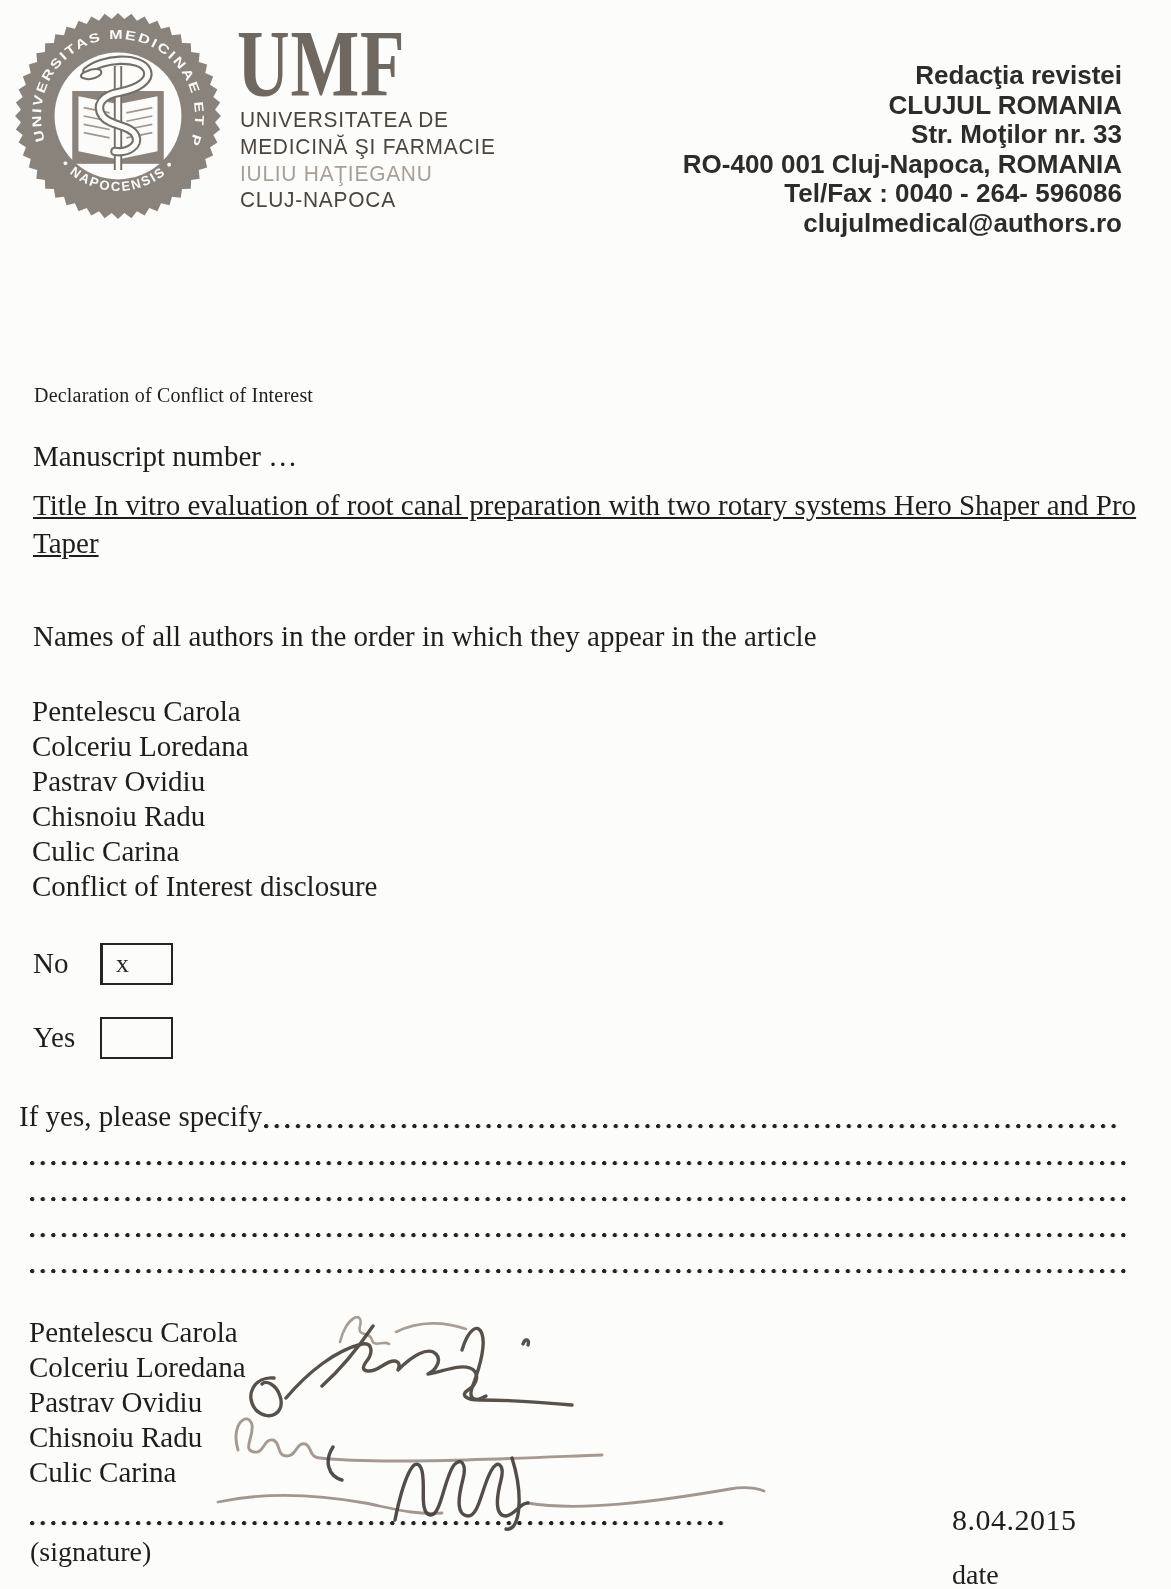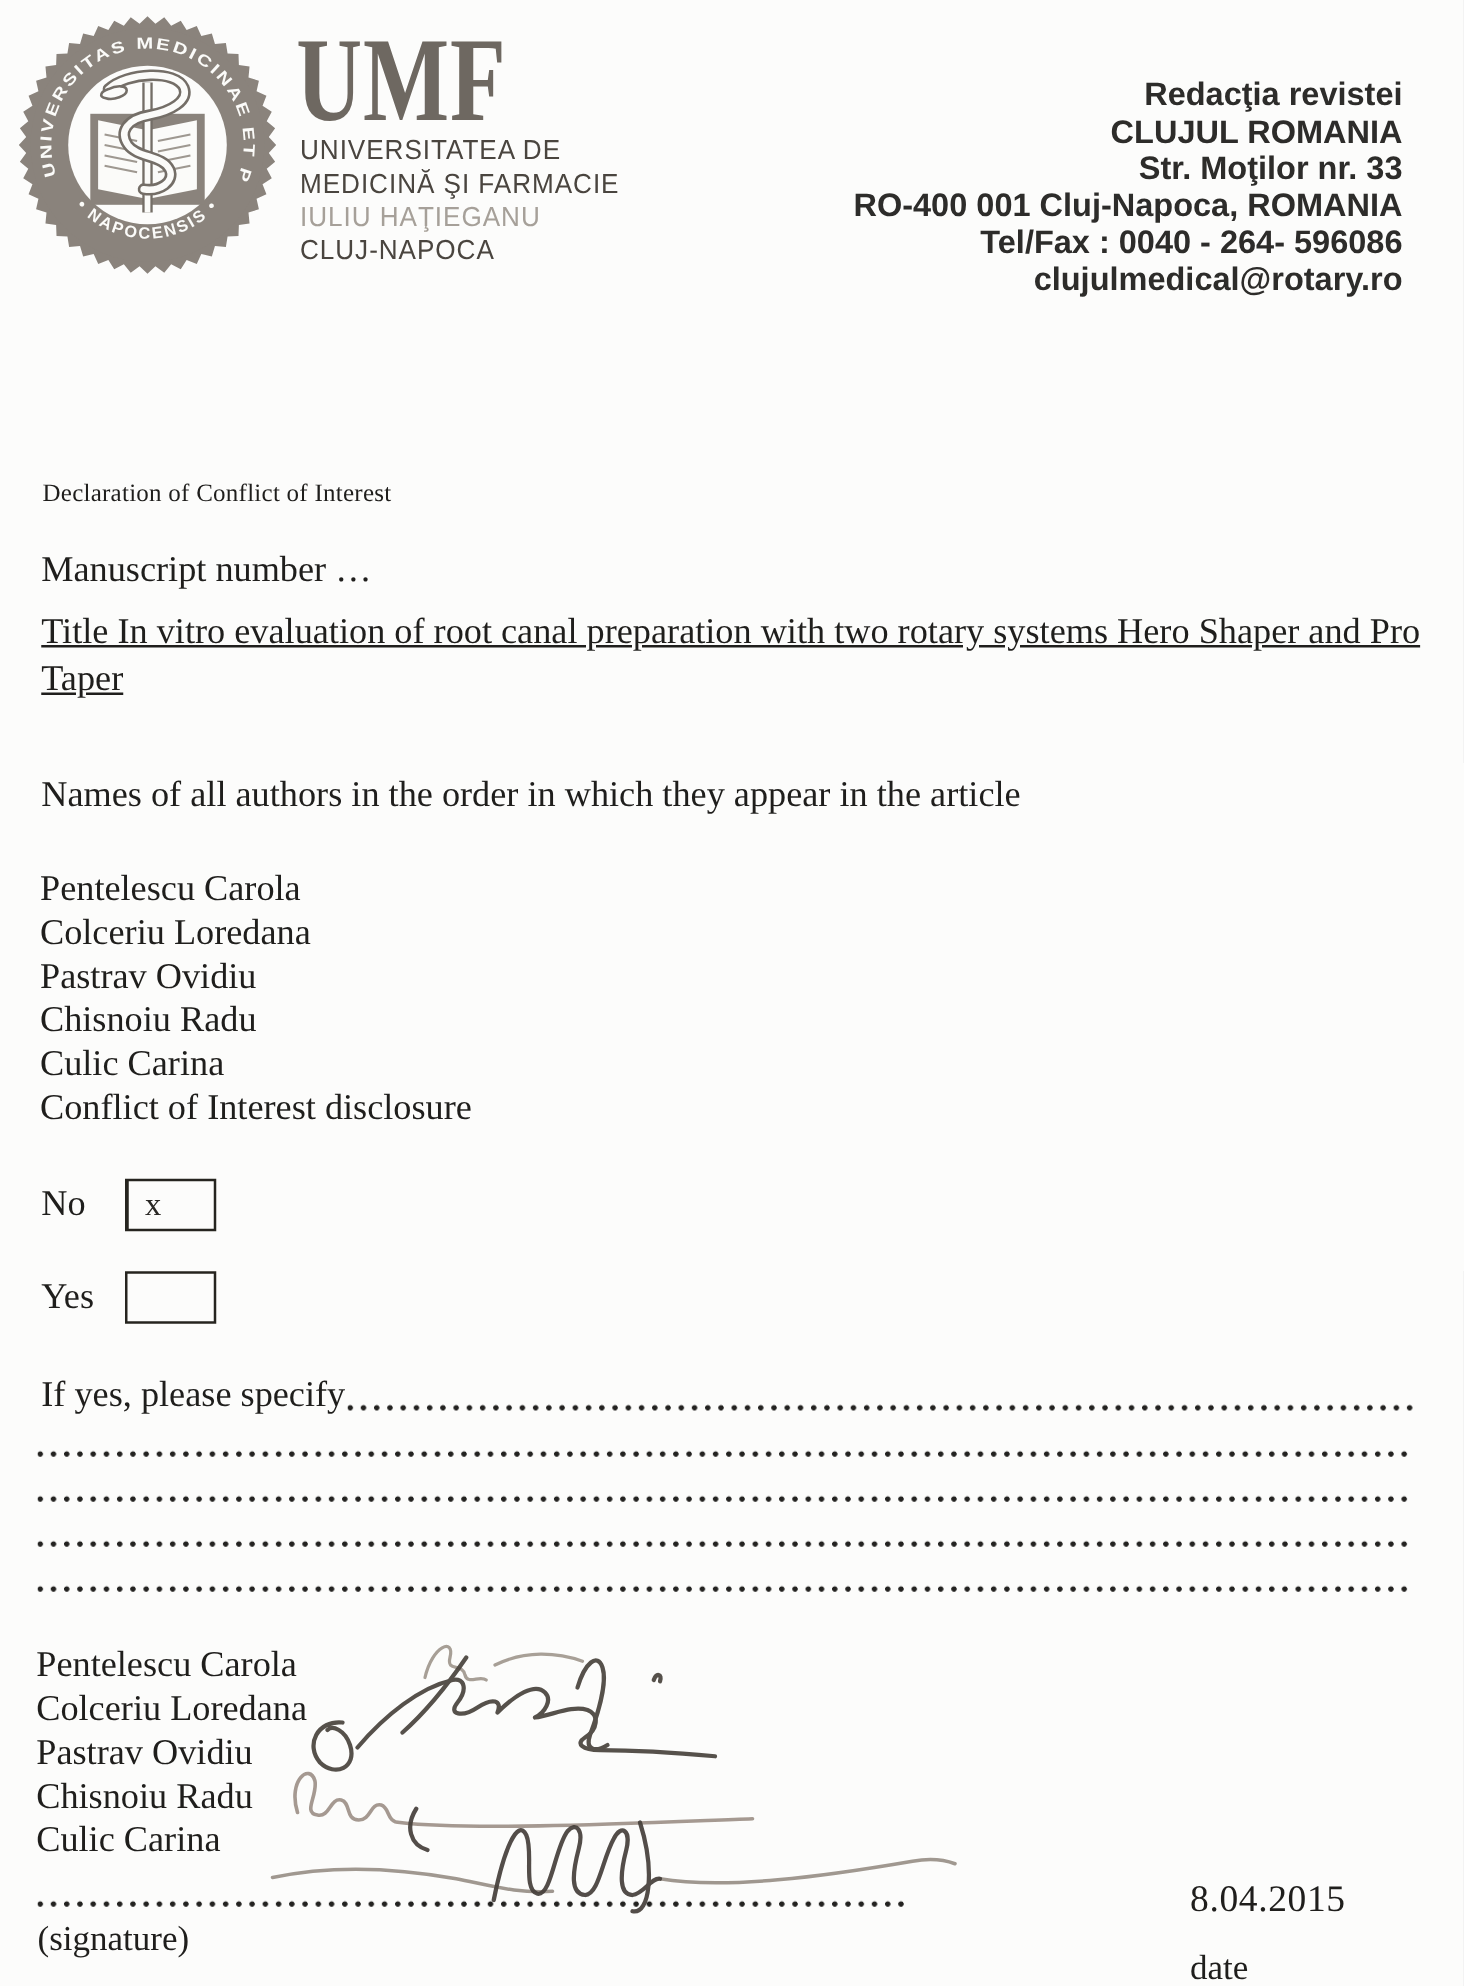--- a/index.html
+++ b/index.html
@@ -63,21 +63,21 @@
   #yes-label { top:1021px; }
   #yes-box   { top:1017px; }
   
   .dots {
     height:8px;
     background-image: radial-gradient(circle at 2.2px 4.2px, #232220 1.9px, rgba(0,0,0,0) 2.4px);
     background-size: 10.6px 8px;
     background-repeat: repeat-x;
   }
   #specify-row {
-    position:absolute; left:33px; top:1100px; width:1098px;
+    position:absolute; left:19px; top:1100px; width:1098px;
     display:flex; align-items:flex-end;
   }
   #specify-row .dots { flex:1; margin-left:2px; margin-bottom:3px; }
   .dotline { position:absolute; left:30px; width:1101px; }
   #dotline-1 { top:1159px; }
   #dotline-2 { top:1195px; }
   #dotline-3 { top:1231px; }
   #dotline-4 { top:1267px; }
   #signature-dotline { position:absolute; left:30px; top:1519px; width:694px; }
   #signature-caption { position:absolute; left:30px; top:1536px; font-size:28px; }
@@ -138,21 +138,21 @@
     <div class="wordmark-muted">IULIU HAŢIEGANU</div>
     <div>CLUJ-NAPOCA</div>
   </div>
 
   <div id="address-block">
     <div>Redacţia revistei</div>
     <div>CLUJUL ROMANIA</div>
     <div>Str. Moţilor nr. 33</div>
     <div>RO-400 001 Cluj-Napoca, ROMANIA</div>
     <div>Tel/Fax : 0040 - 264- 596086</div>
-    <div>clujulmedical@rotary.ro</div>
+    <div>clujulmedical@authors.ro</div>
   </div>
 
   <div id="doc-title">Declaration of Conflict of Interest</div>
 
   <div id="manuscript-line" class="serif29">Manuscript number …</div>
 
   <div id="article-title" class="serif29">Title In vitro evaluation of root canal preparation with two rotary systems Hero Shaper and Pro Taper</div>
 
   <div id="authors-heading" class="serif29">Names of all authors in the order in which they appear in the article</div>
 

